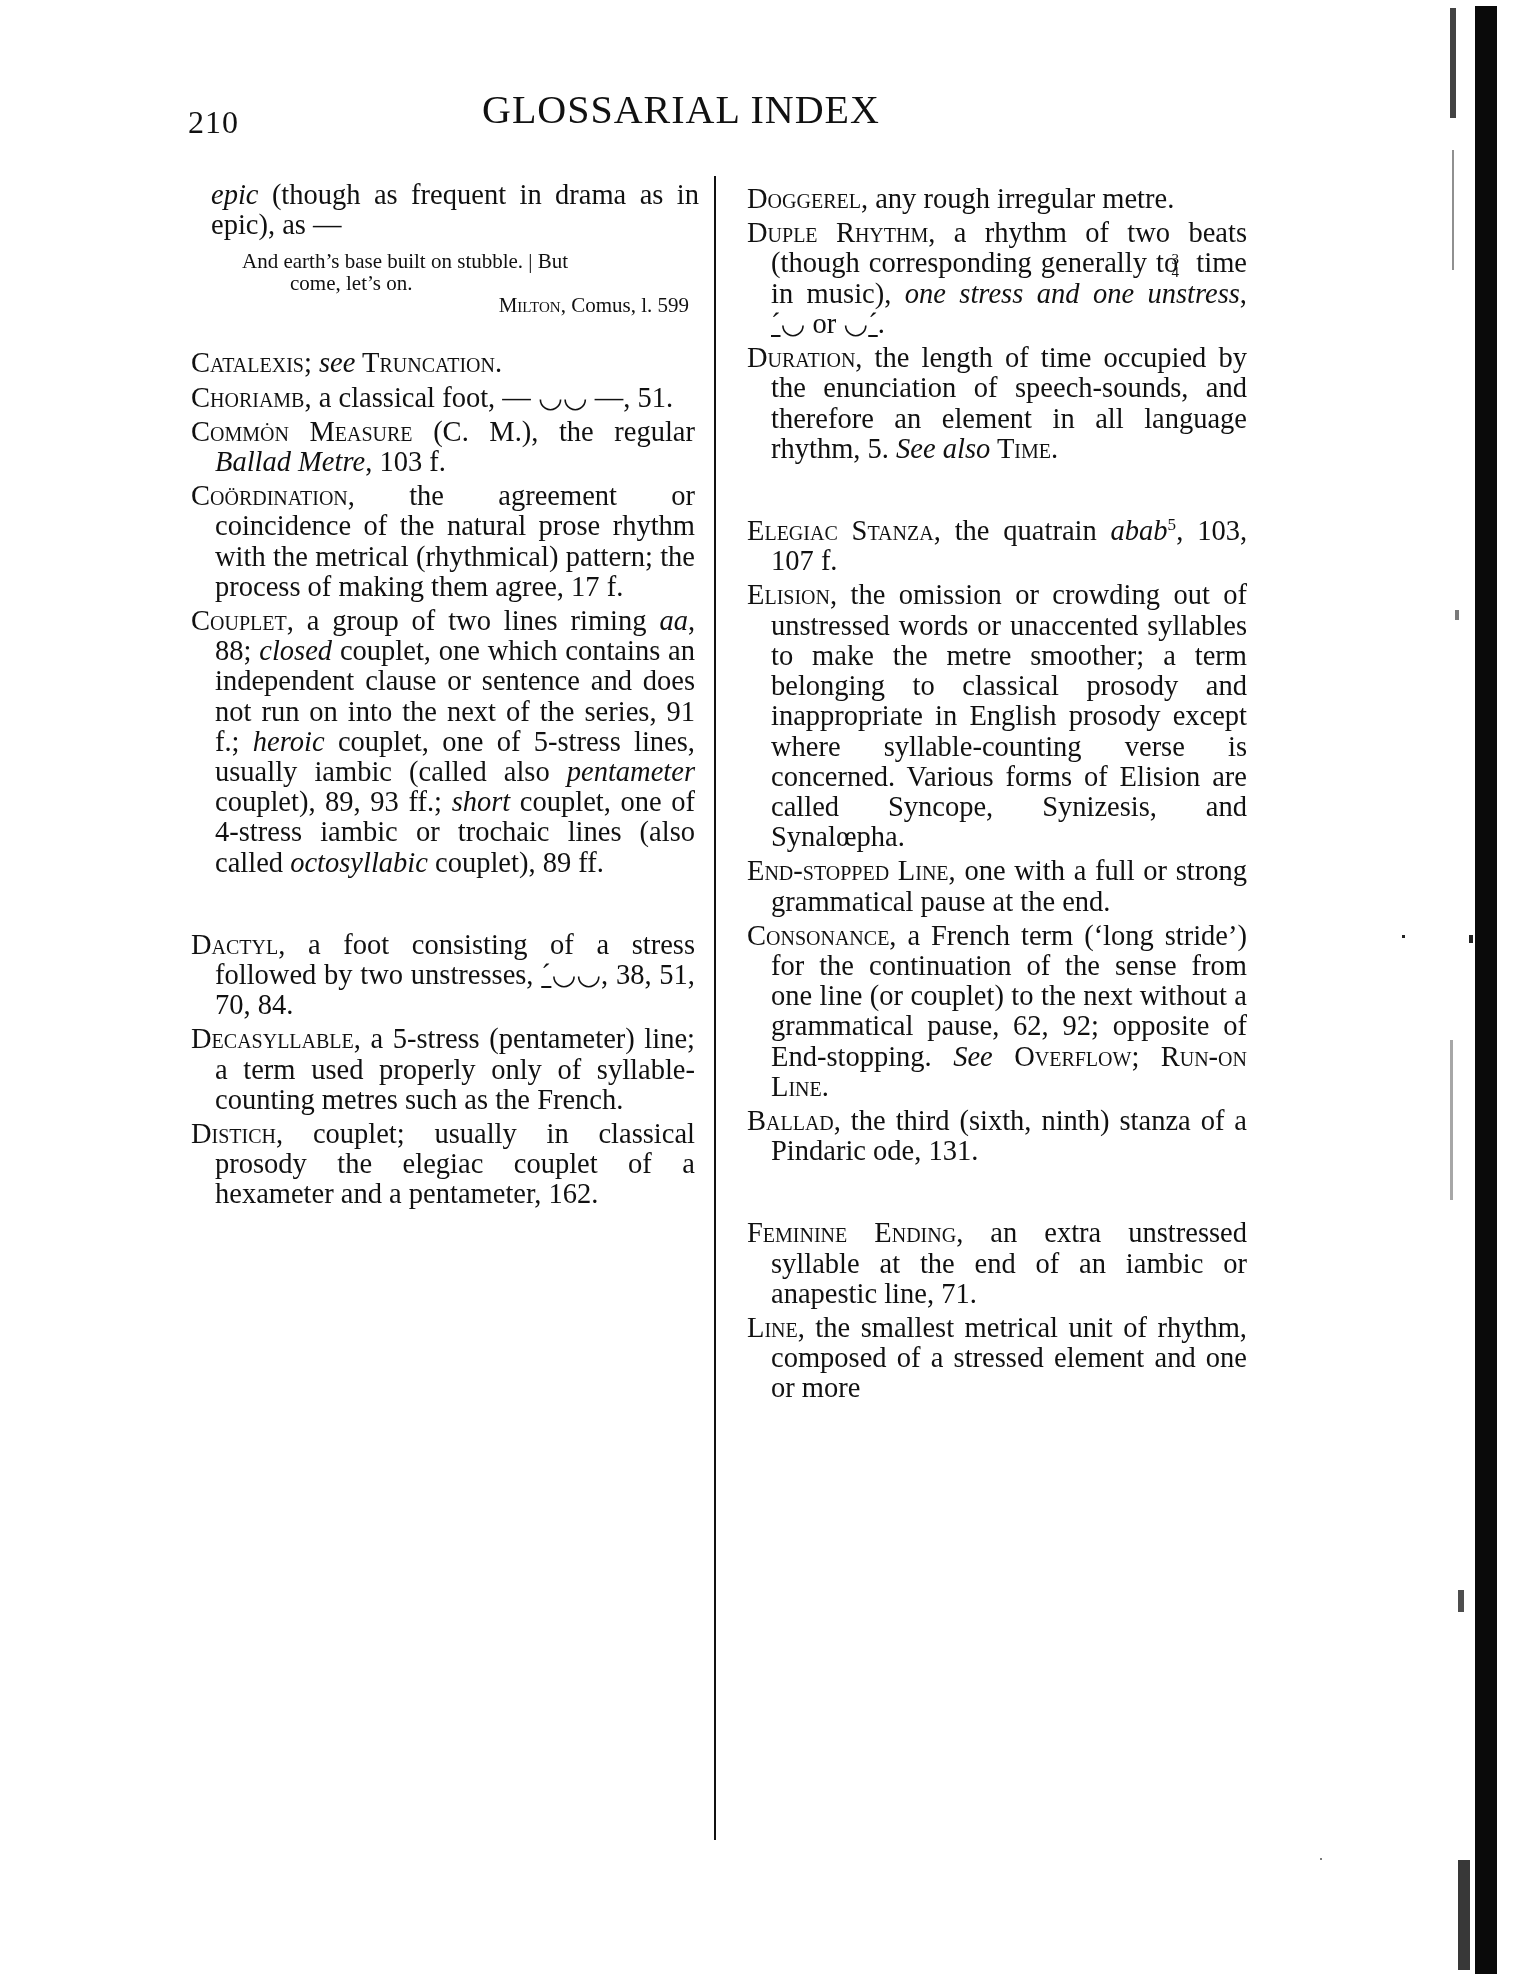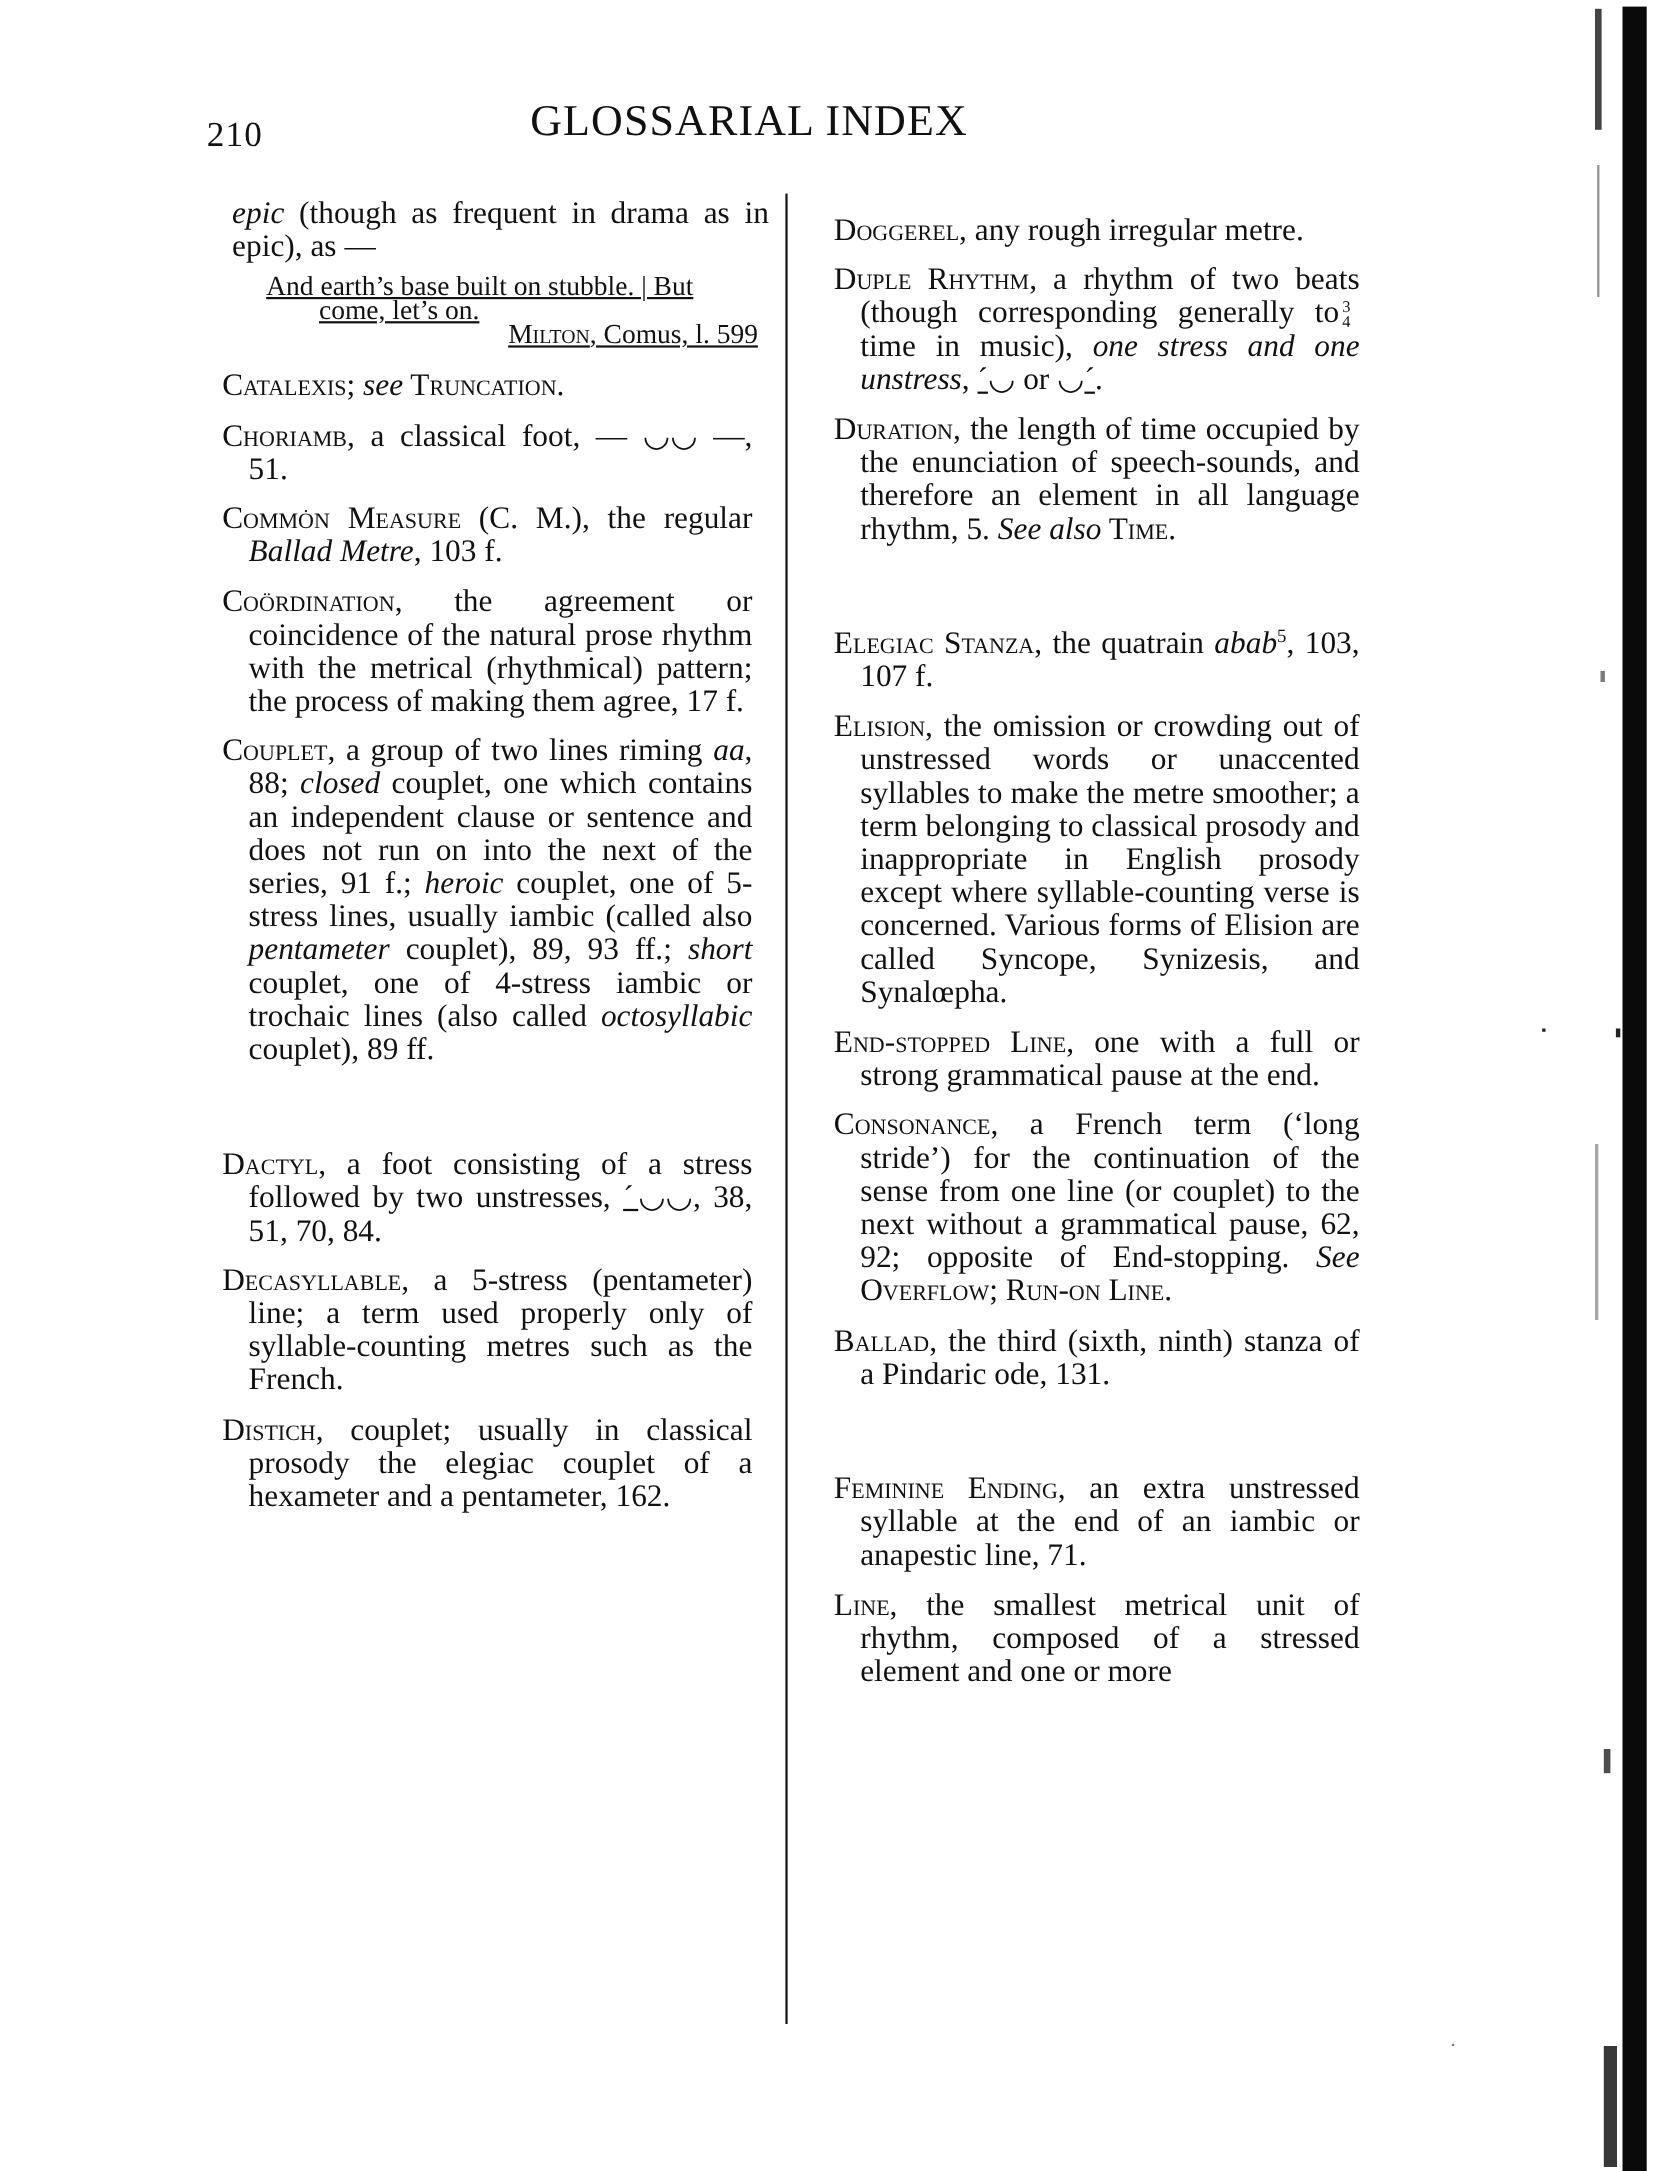--- a/index.html
+++ b/index.html
@@ -3,25 +3,25 @@
 <meta charset="utf-8">
 <style>
   html, body { margin: 0; padding: 0; background: #ffffff; }
   body { width: 1516px; height: 1974px; position: relative; overflow: hidden;
          font-family: "Liberation Serif", "DejaVu Serif", serif; color: #111; }
   .page-num { position: absolute; left: 188px; top: 104px; font-size: 32px; letter-spacing: 1px; }
   .page-title { position: absolute; left: 482px; top: 86px; font-size: 40px; letter-spacing: 1px; white-space: nowrap; }
   .col { position: absolute; font-size: 28.5px; line-height: 30.2px; text-align: justify; }
   .col-left { left: 187px; top: 180px; width: 512px; }
   .col-right { left: 743px; top: 180px; width: 508px; }
-  .entry { padding-left: 24px; text-indent: -24px; margin: 15px; }
+  .entry { padding-left: 24px; text-indent: -24px; margin: 4px; }
   .entry .hw { font-variant: small-caps; }
   .entry i { font-style: italic; }
   .cont { margin: 0; text-align: justify; }
-  .quote { font-size: 25px; line-height: 22px; margin: 10px 0 20px 0; text-align: left; text-decoration: underline; }
+  .quote { font-size: 21px; line-height: 22px; margin: 10px 0 32px 0; text-align: left; }
   .quote .l1 { display: block; padding-left: 55px; }
   .quote .l2 { display: block; padding-left: 103px; }
   .quote .attr { display: block; text-align: right; padding-right: 10px; }
   .quote .attr .sc { font-variant: small-caps; }
   .gap2 { height: 44px; }
   .divider { position: absolute; left: 714px; top: 176px; width: 2px; height: 1664px; background: #111; }
   .binding { position: absolute; left: 1475px; top: 6px; width: 22px; height: 1968px; background: #0a0a0a; }
   .speck { position: absolute; background: #222; }
   sup { font-size: 60%; line-height: 0; }
   .frac { display: inline-block; font-size: 15px; line-height: 13px; vertical-align: middle; text-align: center; }

